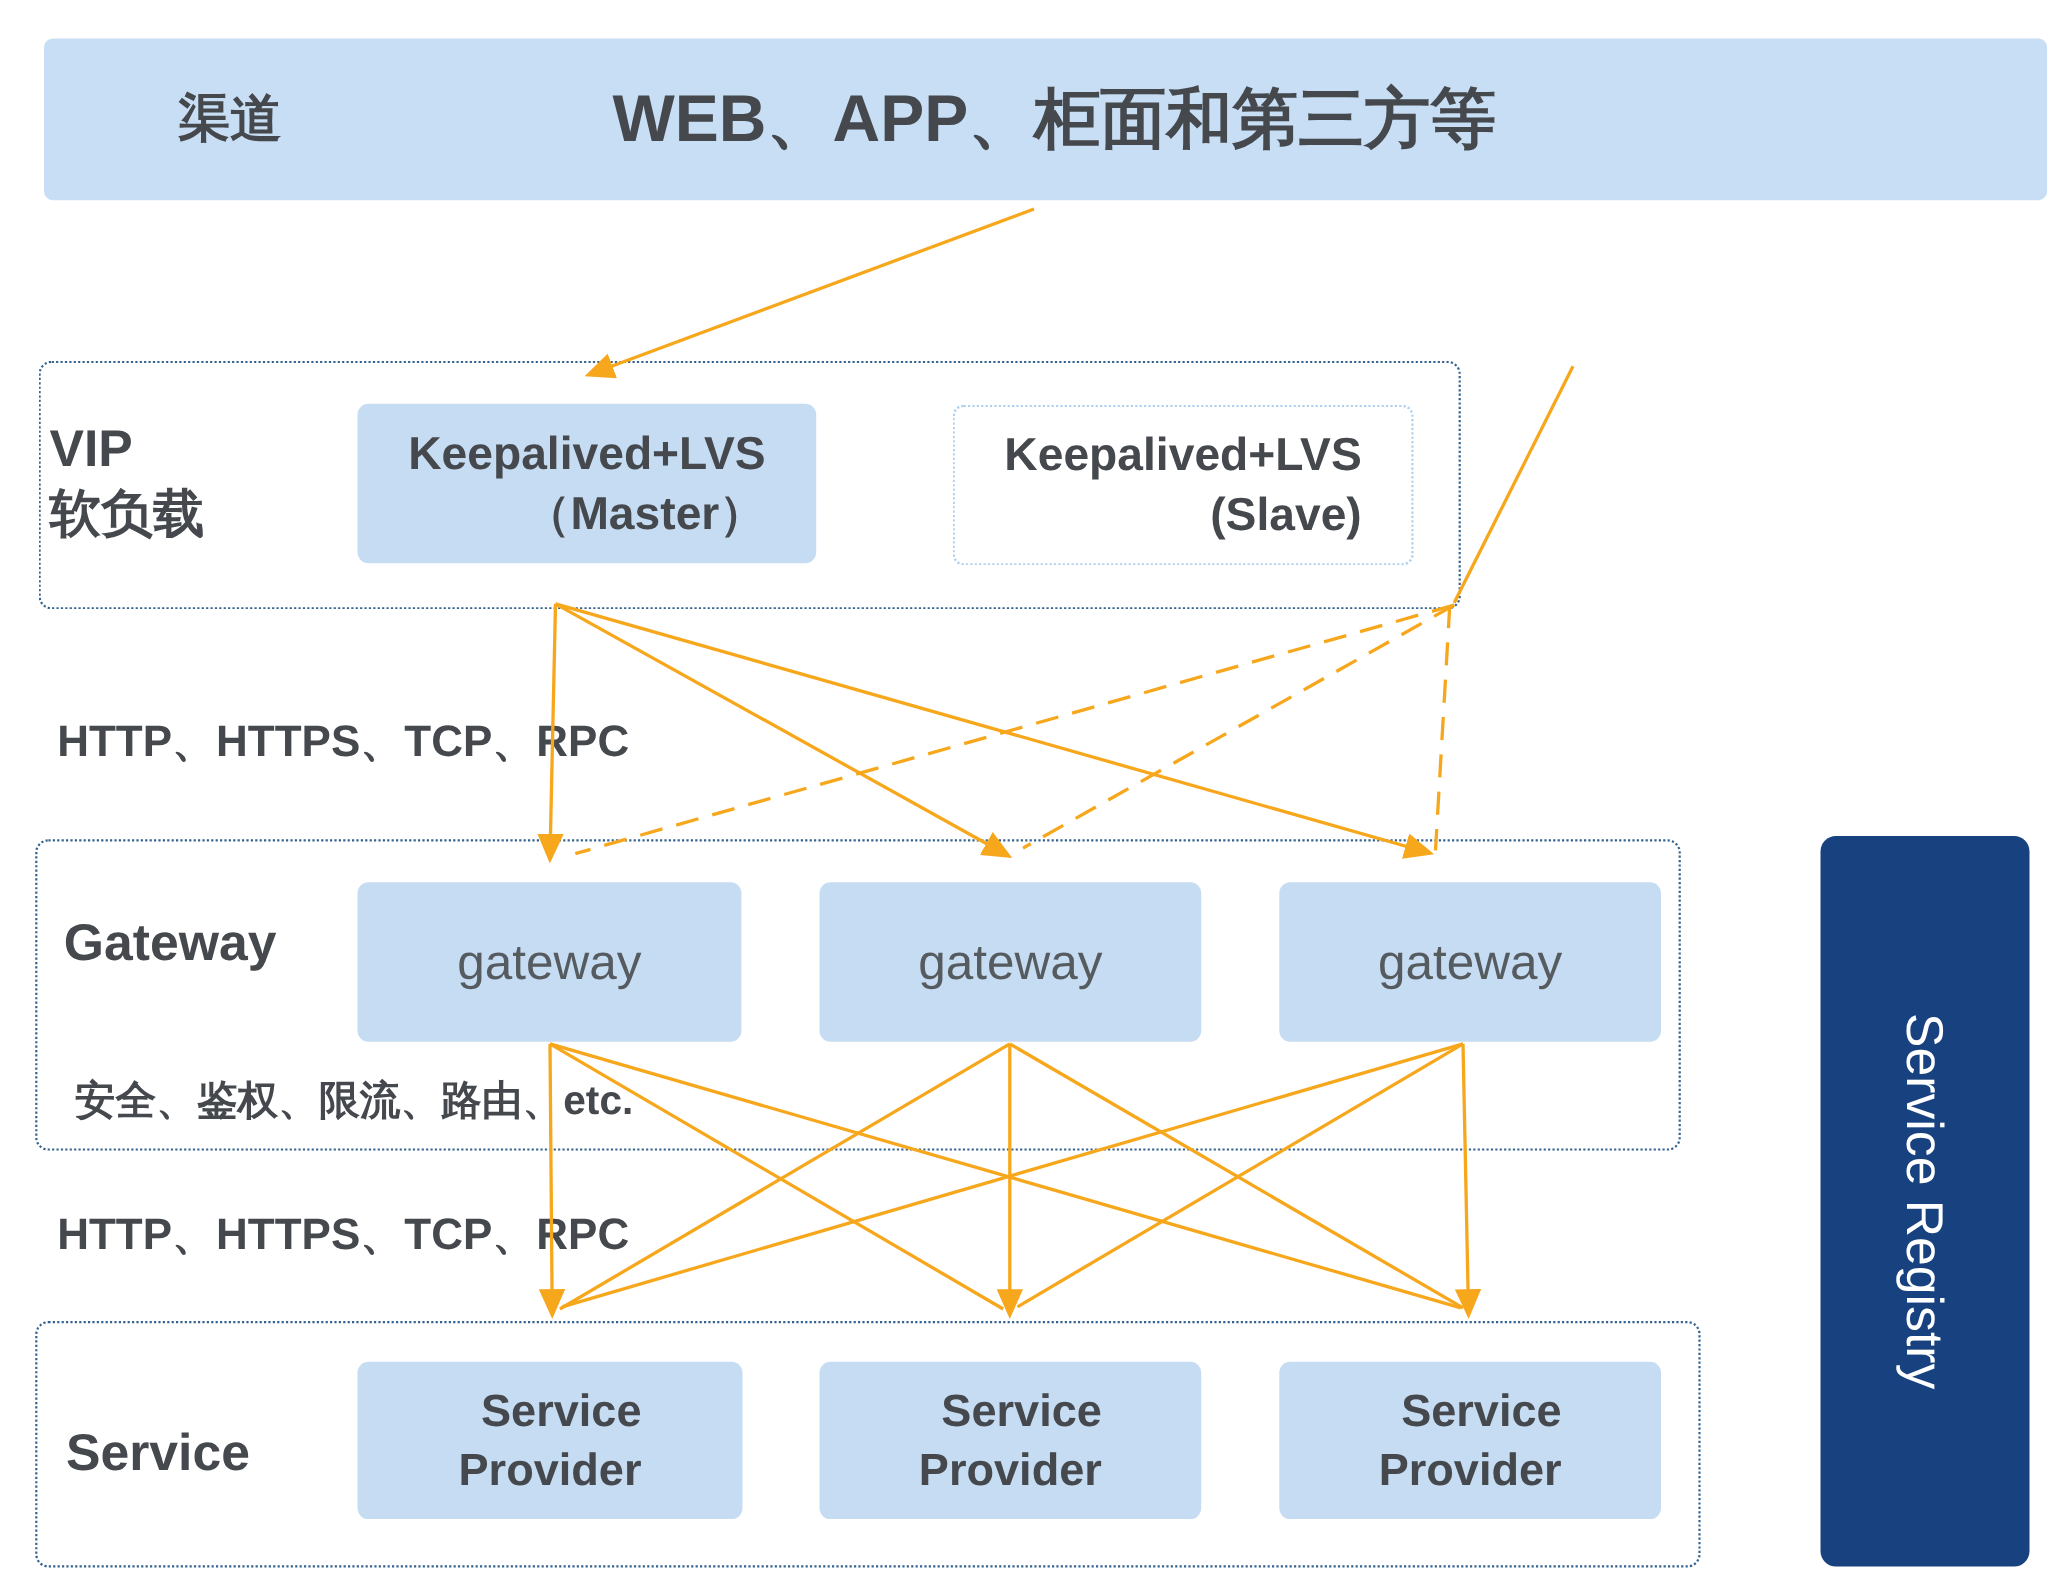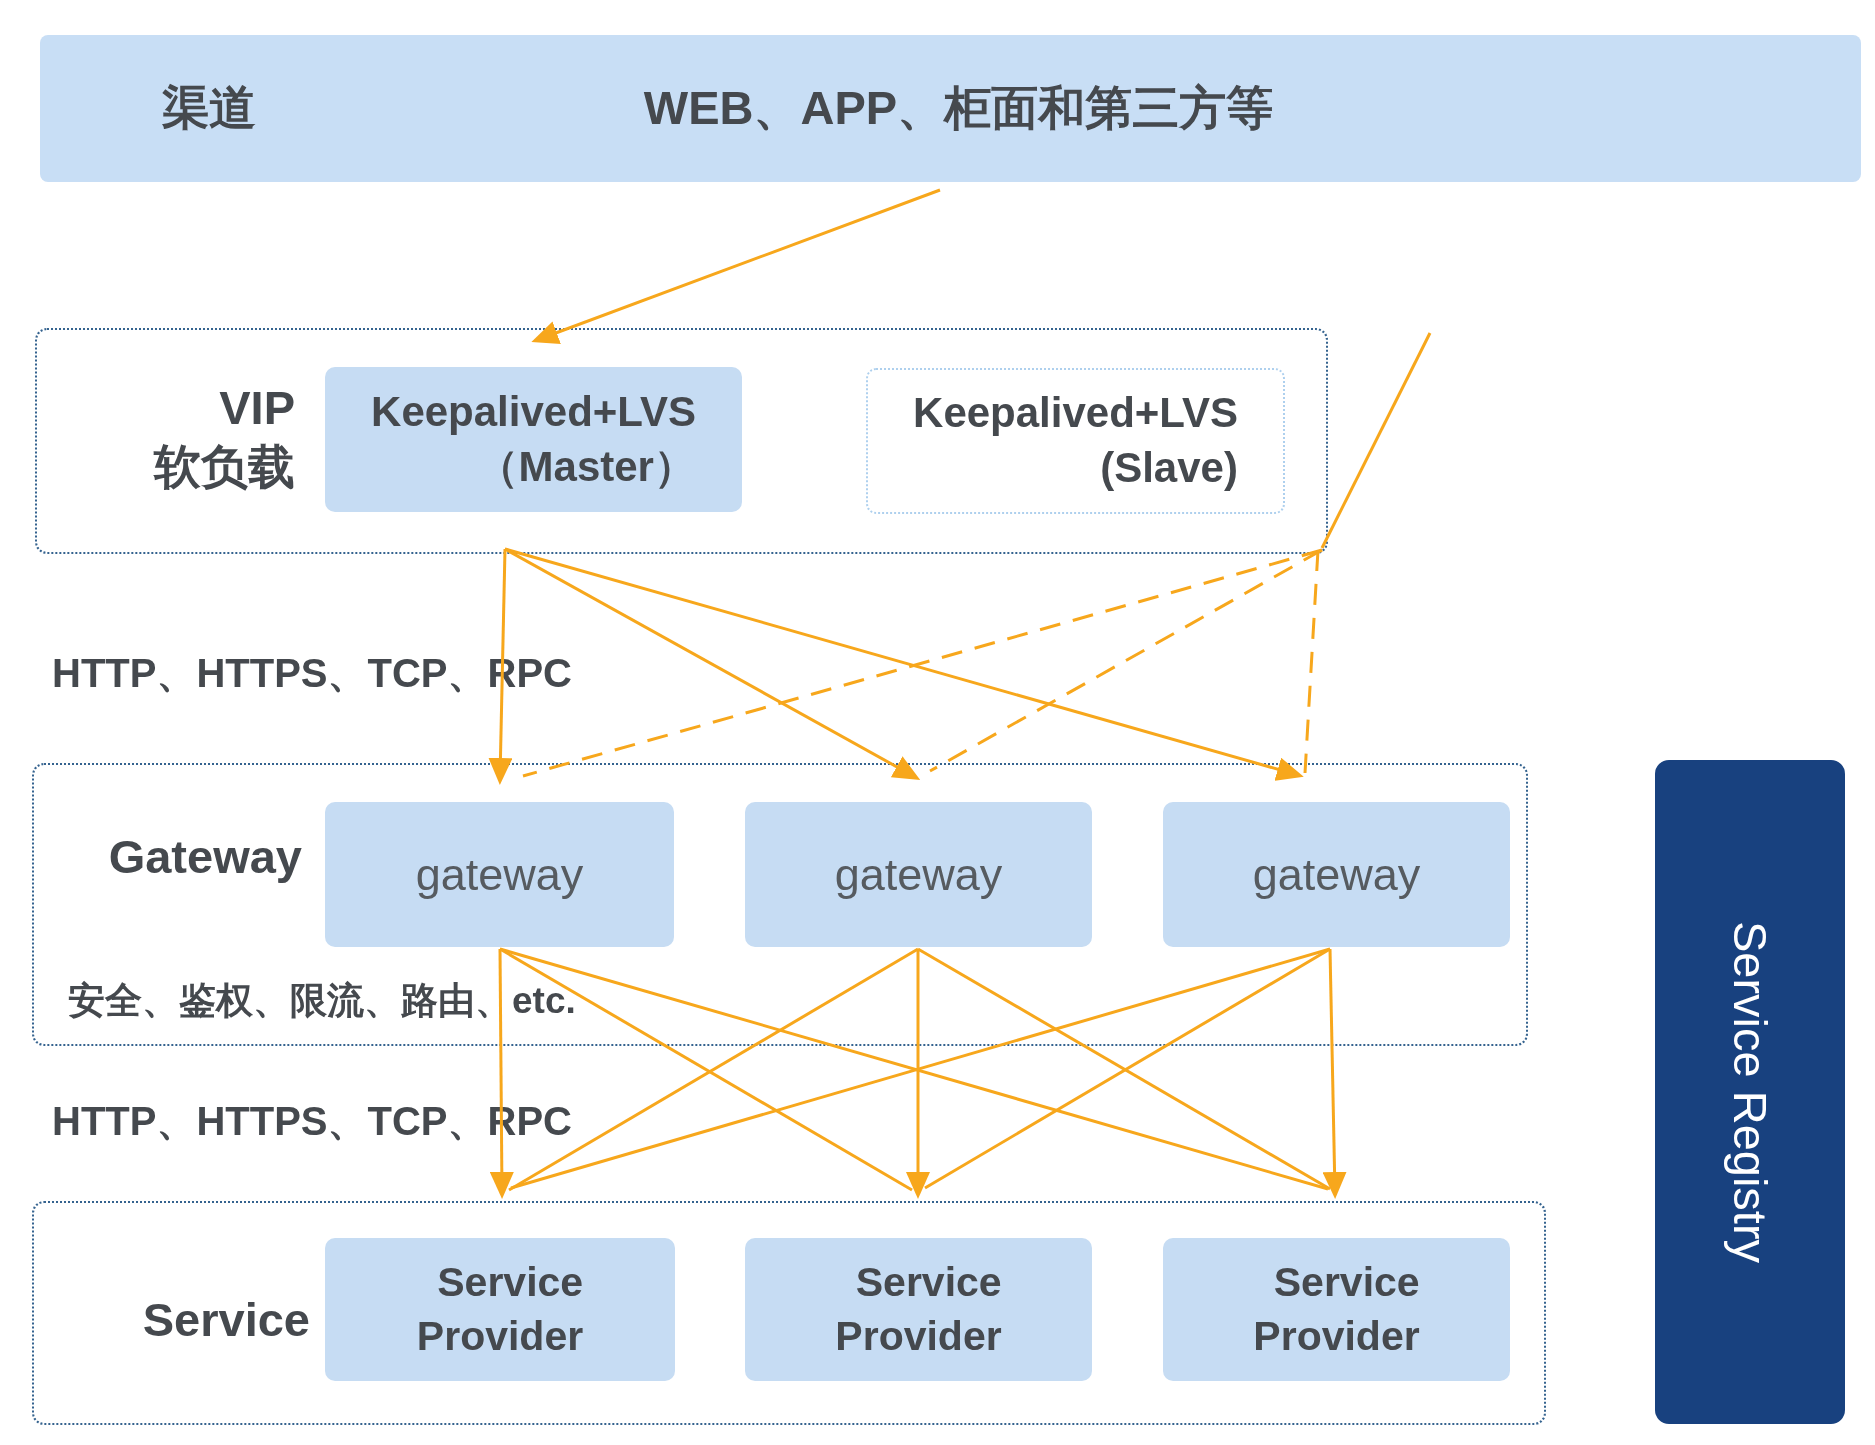--- a/index.html
+++ b/index.html
@@ -12,32 +12,32 @@
   .flexc { display:flex; align-items:center; justify-content:center; }
   .pre { white-space:pre-line; text-align:right; }
 
   
   .banner { left:40px; top:35px; width:1805px; height:147px;
     background:var(--c-banner_bg); border-radius:8px;padding-left:16px; }
   .banner-label { position:absolute; left:122px; top:0; height:100%;
     display:flex; align-items:center;
     font-size:47px; font-weight:bold; color:var(--c-text_dark); }
   .banner-title { width:100%; height:100%;
-    font-size:47px; font-weight:bold; color:var(--c-text_dark); }
+    font-size:60px; font-weight:bold; color:var(--c-text_dark); }
 
   
   .section { border:2px dotted var(--c-section_border); border-radius:12px; background:#ffffff; }
   .vip-section { left:35px; top:328px; width:1289px; height:222px; }
   .f5-box { left:1415px; top:328px; width:428px; height:221px;
     font-size:47px; font-weight:bold; color:var(--c-text_dark); white-space:pre; }
   .gateway-section { left:32px; top:763px; width:1492px; height:279px; }
   .service-section { left:32px; top:1201px; width:1510px; height:220px; }
 
   .side-label { font-size:47px; font-weight:bold; color:var(--c-text_dark);
-    text-align:right; line-height:1.25; }
+    text-align:left; line-height:1.25; }
   .vip-label { left:45px; top:379px; width:250px; }
   .gateway-label { left:58px; top:828px; width:244px; }
   .service-label { left:60px; top:1291px; width:250px; }
 
   
   .bluebox { background:var(--c-box_bg); border-radius:10px; color:var(--c-text_dark); }
   .master-box { left:325px; top:367px; width:417px; height:145px;
     font-size:42px; font-weight:bold; line-height:1.3; }
   .slave-box { left:866px; top:368px; width:415px; height:142px;
     background:#ffffff; border:2px dotted var(--c-slave_border); border-radius:10px;

